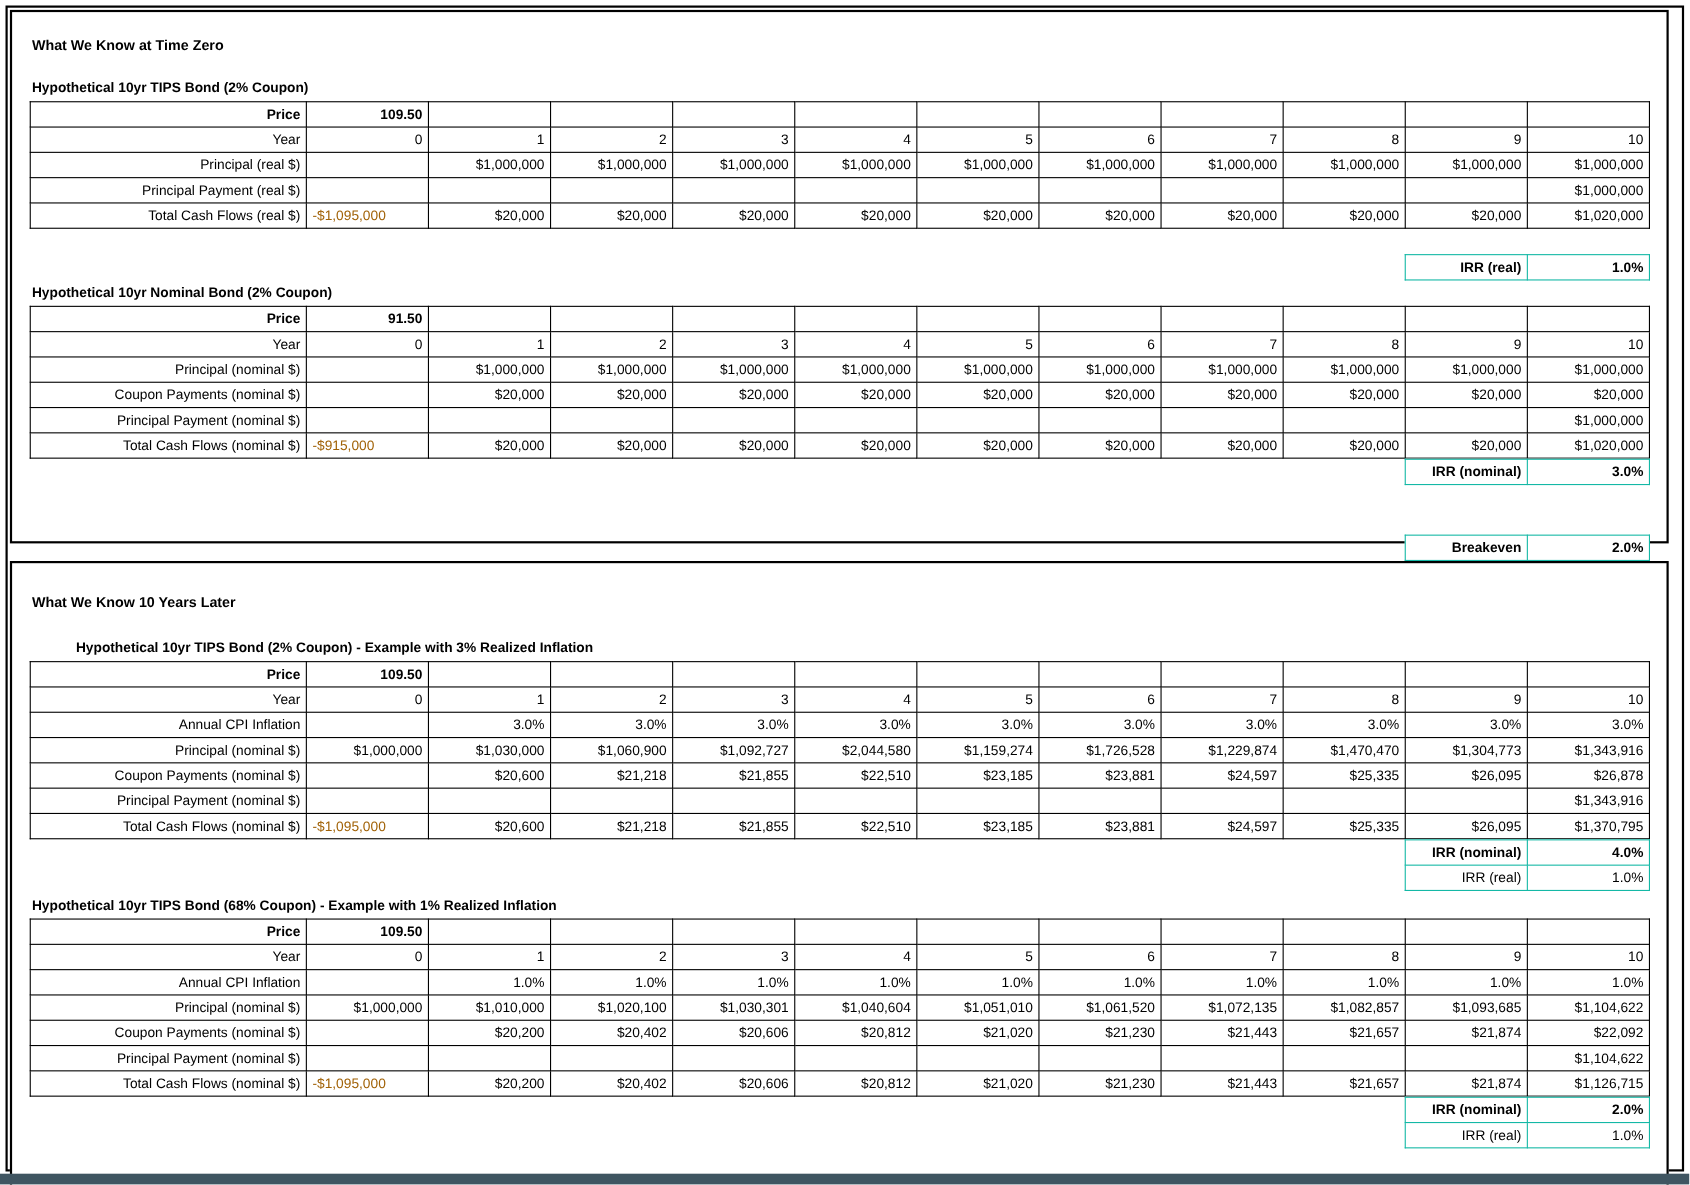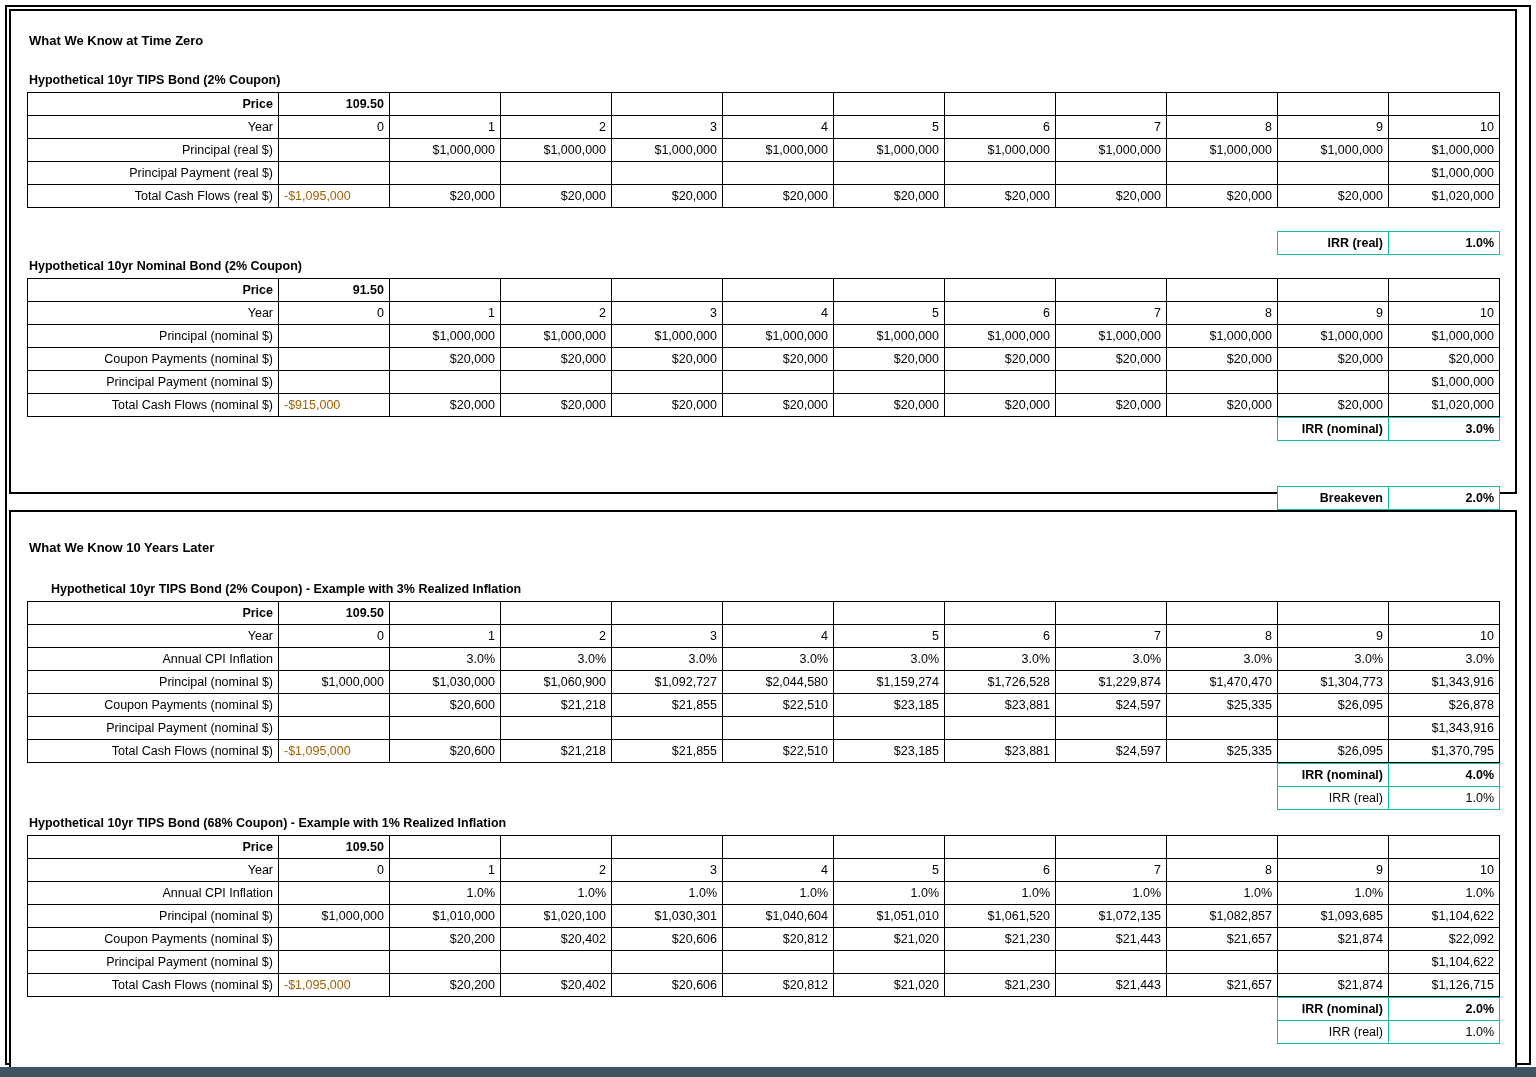--- a/index.html
+++ b/index.html
@@ -349,21 +349,21 @@
             </tbody>
           </table>
         </div>
     </div>
   </div>
 
   <div class="panel" id="panel-bottom">
     <div class="panel-inner">
       <div class="panel-title" style="left:18px; top:28px;">What We Know 10 Years Later</div>
 
-      <div class="block-title" style="left:10px; top:70px;padding-left:30px;">Hypothetical 10yr TIPS Bond (2% Coupon) - Example with 3% Realized Inflation</div>
+      <div class="block-title" style="left:28px; top:70px;padding-left:30px;">Hypothetical 10yr TIPS Bond (2% Coupon) - Example with 3% Realized Inflation</div>
 
       <div id="mount-tips_3pct" style="position:absolute; left:16px; top:89px;">
           <table class="sheet" style="left: 0px; top: 0px; width: 1472px;">
             <colgroup>
               <col style="width: 251px;">
               <col style="width: 111px;">
               <col style="width: 111px;">
               <col style="width: 111px;">
               <col style="width: 111px;">
               <col style="width: 111px;">

